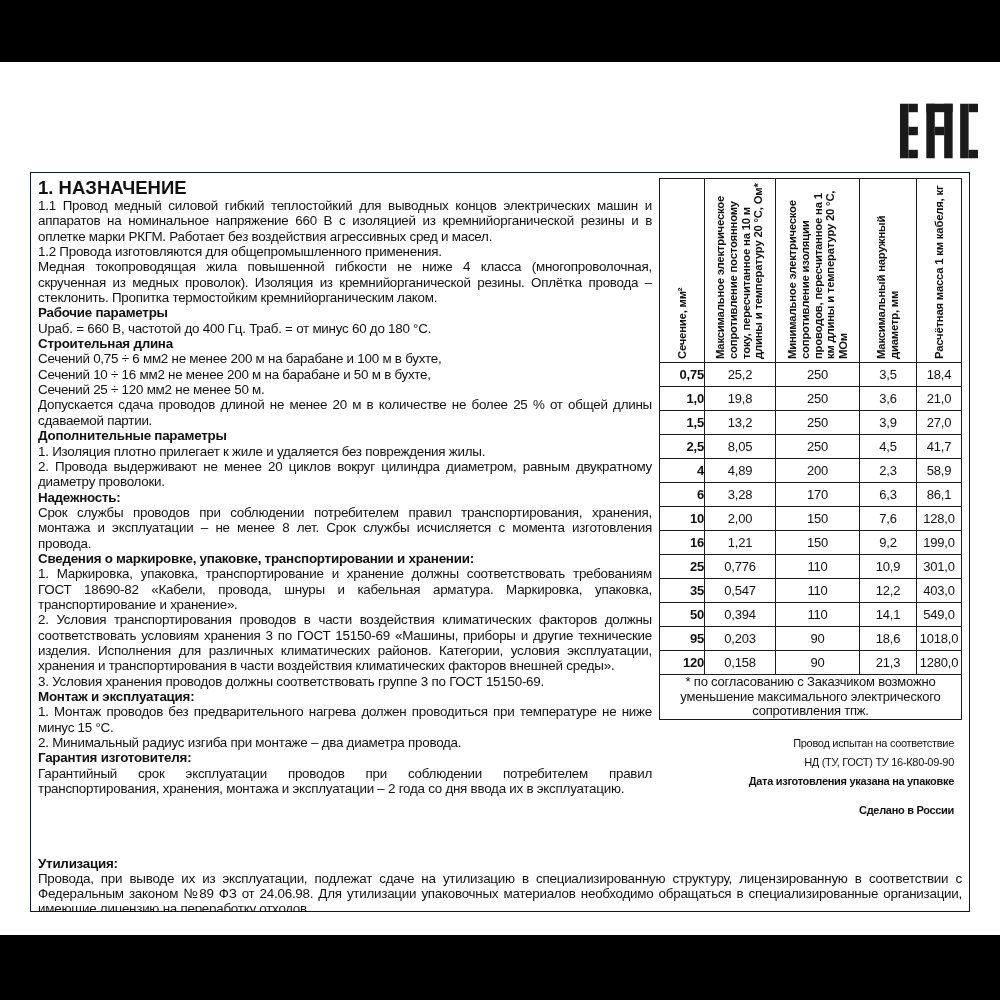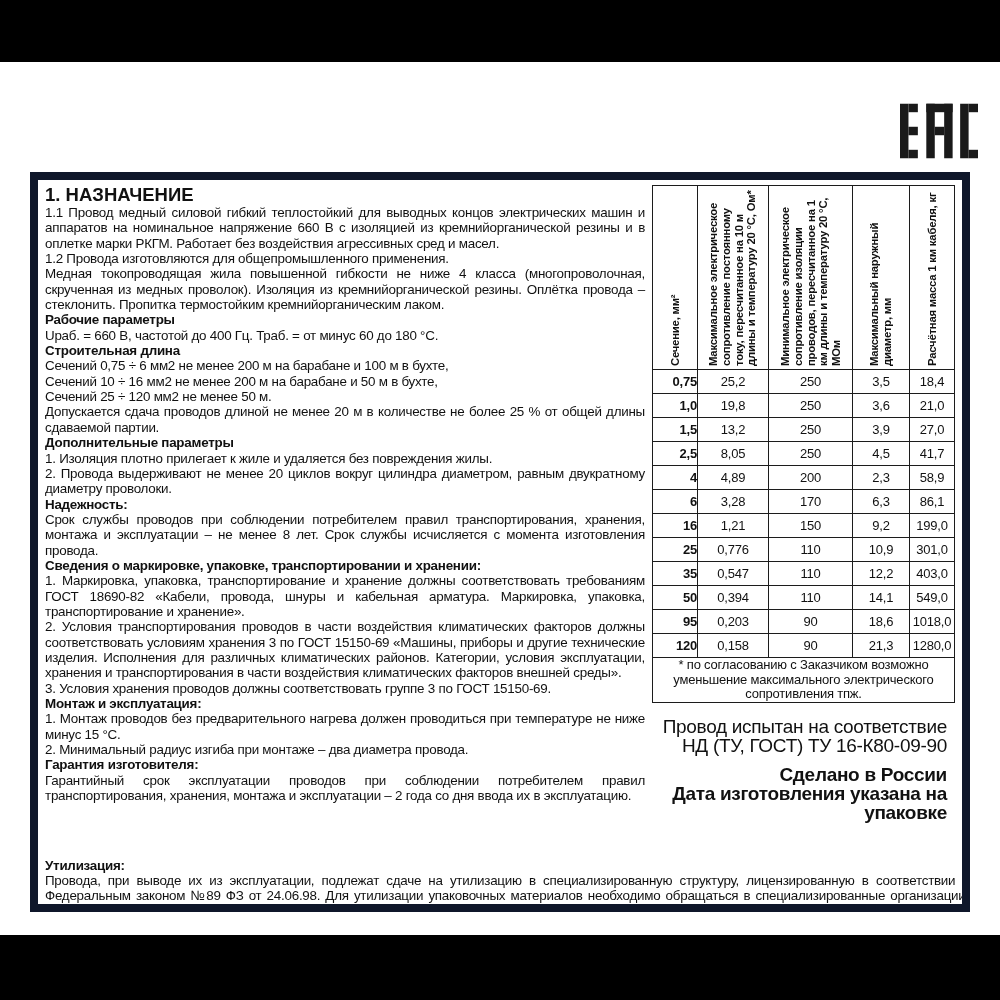--- a/index.html
+++ b/index.html
@@ -14,21 +14,21 @@
   }
   .bar { position:absolute; left:0; width:1000px; background:#000; }
   .bar.top { top:0; height:62px; }
   .bar.bottom { top:935px; height:65px; }
 
   .eac { position:absolute; top:101px; right:22px; width:78px; height:60px; }
 
   .doc-box {
     position:absolute; left:30px; top:172px;
     width:940px; height:740px;
-    border:8px solid #0f172a;
+    border:1px solid #0f172a;
     background:#fff;
     padding:3px 7px 0 7px;
     overflow:hidden;
   }
   .columns { display:flex; }
   .left-col {
     width:622px;
     font-size:13.4px;
     line-height:15.35px;
     text-align:justify;
@@ -82,21 +82,21 @@
     line-height:14.6px;
     letter-spacing:-0.3px;
     padding:3px 4px 4px 5px;
     text-align:left;
     height:48px;
   }
   .right-notes {
     margin-top:14px;
     text-align:right;
     padding-right:8px;
-    font-size:19px;
+    font-size:11px;
     line-height:19px;
     letter-spacing:-0.3px;
   }
   .right-notes .made { font-weight:bold; margin-top:10px; }
 
   .utilization {
     margin-top:1px;
     width:924px;
     font-size:13.4px;
     line-height:15.2px;
@@ -224,20 +224,27 @@
               <td>58,9</td>
             </tr>
             <tr>
               <td class="c0">6</td>
               <td>3,28</td>
               <td>170</td>
               <td>6,3</td>
               <td>86,1</td>
             </tr>
             <tr>
+              <td class="c0">10</td>
+              <td>2,00</td>
+              <td>150</td>
+              <td>7,6</td>
+              <td>128,0</td>
+            </tr>
+            <tr>
               <td class="c0">16</td>
               <td>1,21</td>
               <td>150</td>
               <td>9,2</td>
               <td>199,0</td>
             </tr>
             <tr>
               <td class="c0">25</td>
               <td>0,776</td>
               <td>110</td>
@@ -275,22 +282,22 @@
           </tbody>
         <tfoot>
           <tr>
             <td class="tfoot-cell" colspan="5">* по согласованию с Заказчиком возможно уменьшение максимального электрического сопротивления тпж.</td>
           </tr>
         </tfoot>
       </table>
       <div class="right-notes">
         <div>Провод испытан на соответствие</div>
         <div>НД (ТУ, ГОСТ) ТУ 16-К80-09-90</div>
+        <div class="made" style="margin-top:0;">Дата изготовления указана на упаковке</div>
         <div class="made">Сделано в России</div>
-        <div class="made" style="margin-top:0;">Дата изготовления указана на упаковке</div>
       </div>
     </div>
   </div>
 
   <div class="utilization">
     <div class="h2">Утилизация:</div>
     <p>Провода, при выводе их из эксплуатации, подлежат сдаче на утилизацию в специализированную структуру, лицензированную в соответствии с Федеральным законом №89 ФЗ от 24.06.98. Для утилизации упаковочных материалов необходимо обращаться в специализированные организации, имеющие лицензию на переработку отходов.</p>
   </div>
 </div>
 

